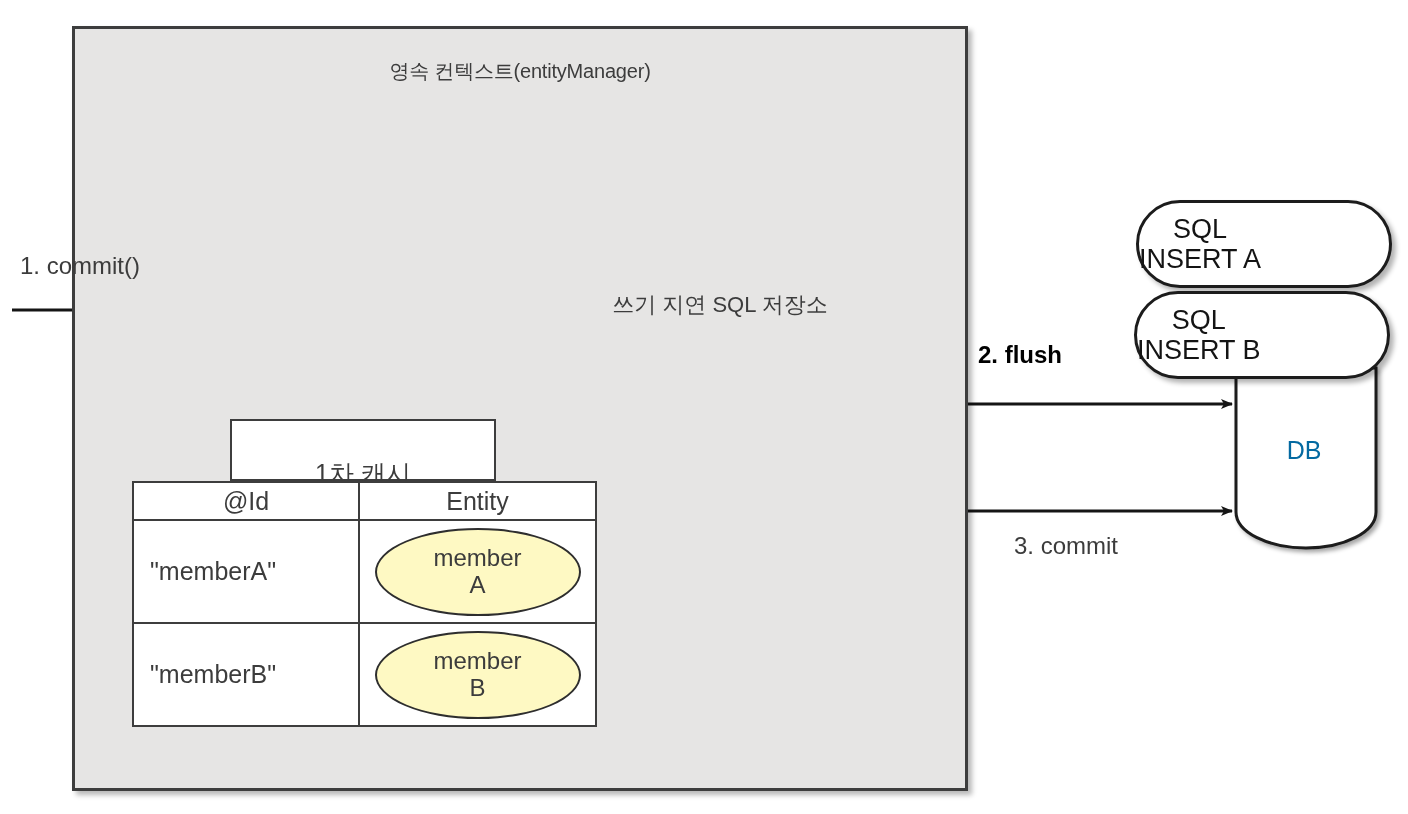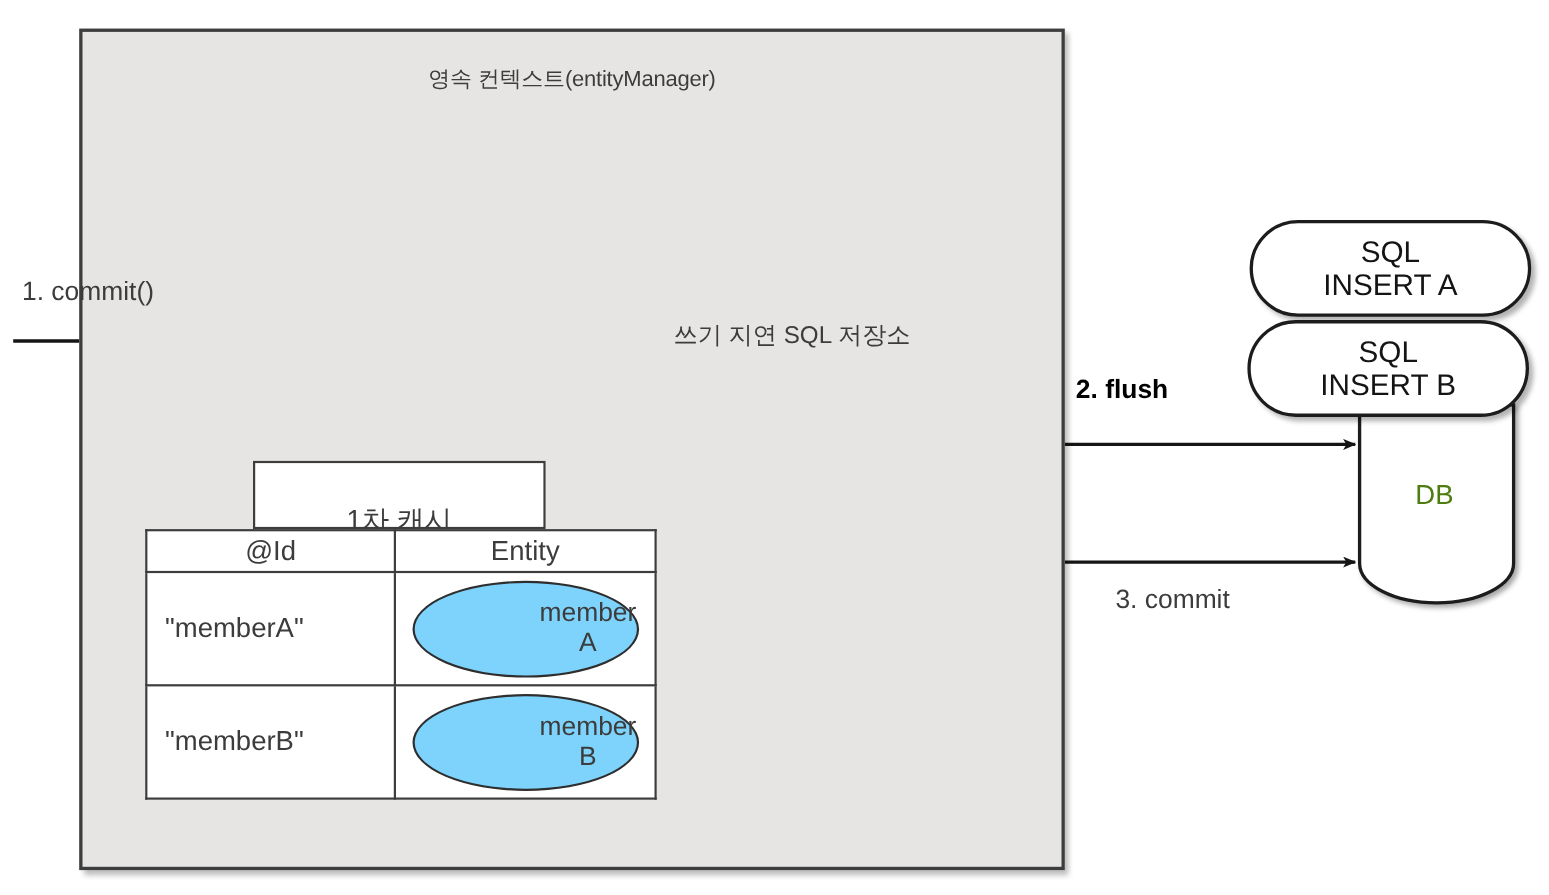--- a/index.html
+++ b/index.html
@@ -112,60 +112,59 @@
 
   .ellipse {
     position: absolute;
     left: 50%;
     top: 50%;
     transform: translate(-50%, -50%);
     width: 206px;
     height: 88px;
     border: 2.5px solid #2e2e2e;
     border-radius: 50%;
-    background: #7dd3fc;
+    background: #fef9c3;
     display: flex;
     align-items: center;
-    justify-content: flex-end;
+    justify-content: center;
     line-height: 1.1;
     font-size: 24px;
     color: #3c3c3c;
     box-sizing: border-box;
   }
   .ellipse span { display: block; text-align: center; }
 
   
   .pill {
     position: absolute;
     width: 256px;
     height: 88px;
     background: #ffffff;
     border: 3px solid #1c1c1c;
     border-radius: 46px;
     box-shadow: 4px 4px 5px rgba(0,0,0,0.30);
     box-sizing: border-box;
     display: flex;
     align-items: center;
-    justify-content: center;
     font-size: 27px;
     line-height: 1.12;
     color: #141414;
     text-align: center;
   }
   .pill-a { left: 1136px; top: 200px; z-index: 6; }
   .pill-b { left: 1134px; top: 291px; z-index: 7; }
   .pill span { display: block; }
   .cyl-db-label {
     position: absolute;
     left: 1236px;
     top: 436px;
     width: 136px;
     text-align: center;
     font-size: 25px;
-    color: #4d7c0f;
+    color: #0369a1;
     z-index: 4;
   }
 
   
   .lbl {
     position: absolute;
     font-size: 24px;
     color: #3c3c3c;
     white-space: nowrap;
   }

